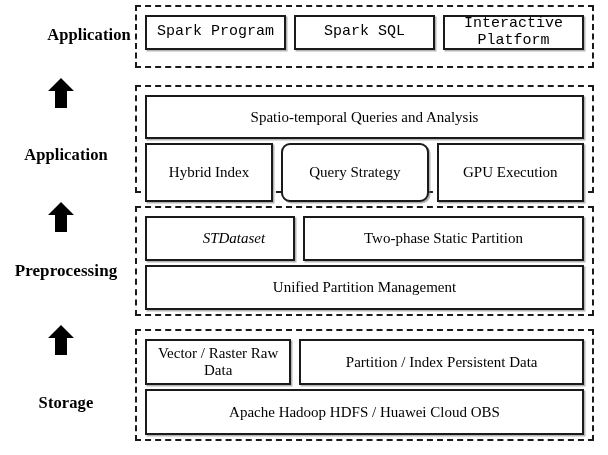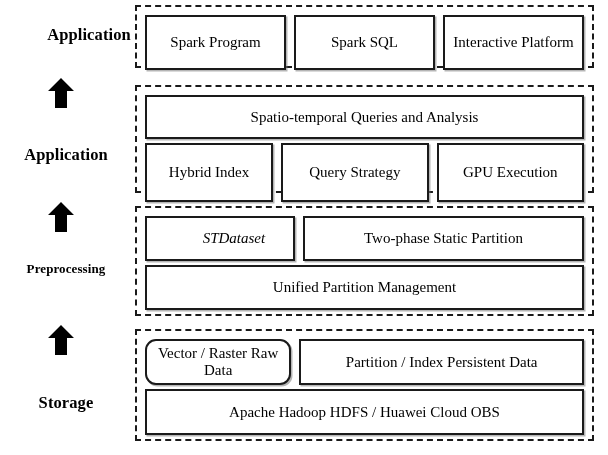--- a/index.html
+++ b/index.html
@@ -26,21 +26,21 @@
     position: absolute;
     left: 0;
     width: 132px;
     text-align: center;
     font-weight: bold;
     font-size: 16.5px;
     letter-spacing: 0.1px;
     line-height: 1;
     white-space: nowrap;
   }
-  .tier-label.narrow { font-size: 13px; }
+  .tier-label.narrow { font-size: 17px; }
 
   .arrow {
     position: absolute;
     left: 48px;
     width: 26px;
     height: 30px;
   }
   .arrow svg { display: block; width: 100%; height: 100%; }
 
   
@@ -79,21 +79,21 @@
   .cell .txt { display: block; }
 </style>
 </head>
 <body>
 
 <div id="diagram">
 
   <div class="tier-label" style="top:27px;padding-left:23px;">Application</div>
 
   <div class="tier-box" style="top:5px; height:63px;">
-    <div class="row" style="top:8px; height:55px;">
+    <div class="row" style="top:8px; height:35px;font-family:Liberation Mono, monospace;">
       <div class="cell" style="flex:33;">
         <span class="txt">Spark Program</span>
       </div>
       <div class="cell" style="flex:33;">
         <span class="txt">Spark SQL</span>
       </div>
       <div class="cell" style="flex:33;">
         <span class="txt">Interactive Platform</span>
       </div>
     </div>
@@ -110,21 +110,21 @@
   <div class="tier-box" style="top:85px; height:108px;">
     <div class="row" style="top:8px; height:44px;">
       <div class="cell" style="flex:100;">
         <span class="txt">Spatio-temporal Queries and Analysis</span>
       </div>
     </div>
     <div class="row" style="top:56px; height:59px;">
       <div class="cell" style="flex:30;">
         <span class="txt">Hybrid Index</span>
       </div>
-      <div class="cell" style="flex:35;">
+      <div class="cell" style="flex:35;border-radius:9px;">
         <span class="txt">Query Strategy</span>
       </div>
       <div class="cell" style="flex:35;">
         <span class="txt">GPU Execution</span>
       </div>
     </div>
   </div>
 
   <div class="arrow" style="top:202px;">
     <svg viewBox="0 0 26 30" xmlns="http://www.w3.org/2000/svg">
@@ -153,21 +153,21 @@
   <div class="arrow" style="top:325px;">
     <svg viewBox="0 0 26 30" xmlns="http://www.w3.org/2000/svg">
       <polygon points="13,0 26,13 19,13 19,30 7,30 7,13 0,13" fill="#000000"></polygon>
     </svg>
   </div>
 
   <div class="tier-label" style="top:364px;margin-top:31px;">Storage</div>
 
   <div class="tier-box" style="top:329px; height:112px;">
     <div class="row" style="top:8px; height:46px;">
-      <div class="cell" style="flex:33;border-radius:11px;">
+      <div class="cell" style="flex:33;">
         <span class="txt">Vector / Raster Raw Data</span>
       </div>
       <div class="cell" style="flex:67;">
         <span class="txt">Partition / Index Persistent Data</span>
       </div>
     </div>
     <div class="row" style="top:58px; height:46px;">
       <div class="cell" style="flex:100;">
         <span class="txt">Apache Hadoop HDFS / Huawei Cloud OBS</span>
       </div>

